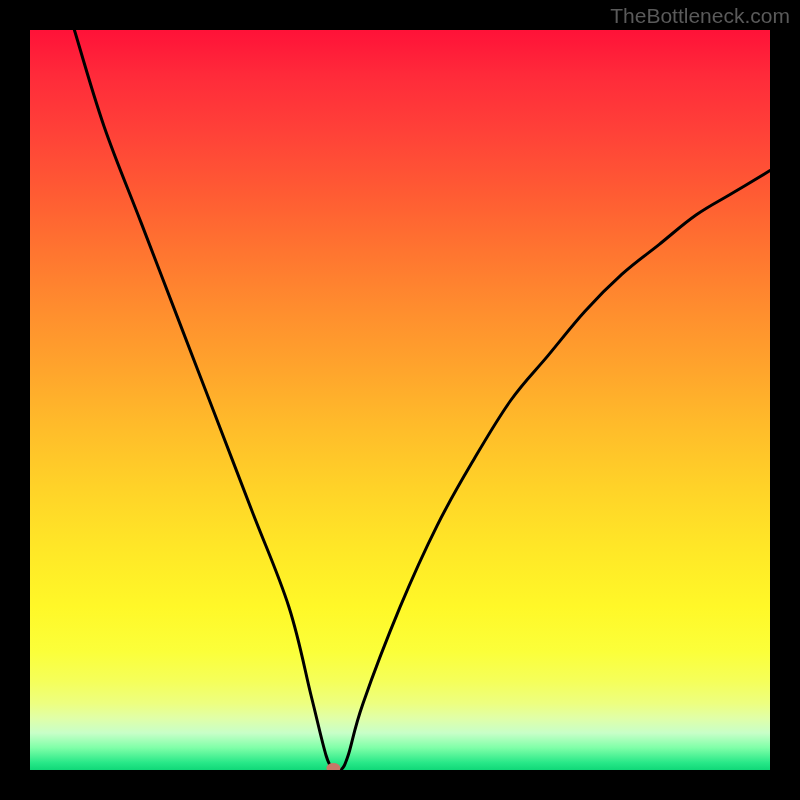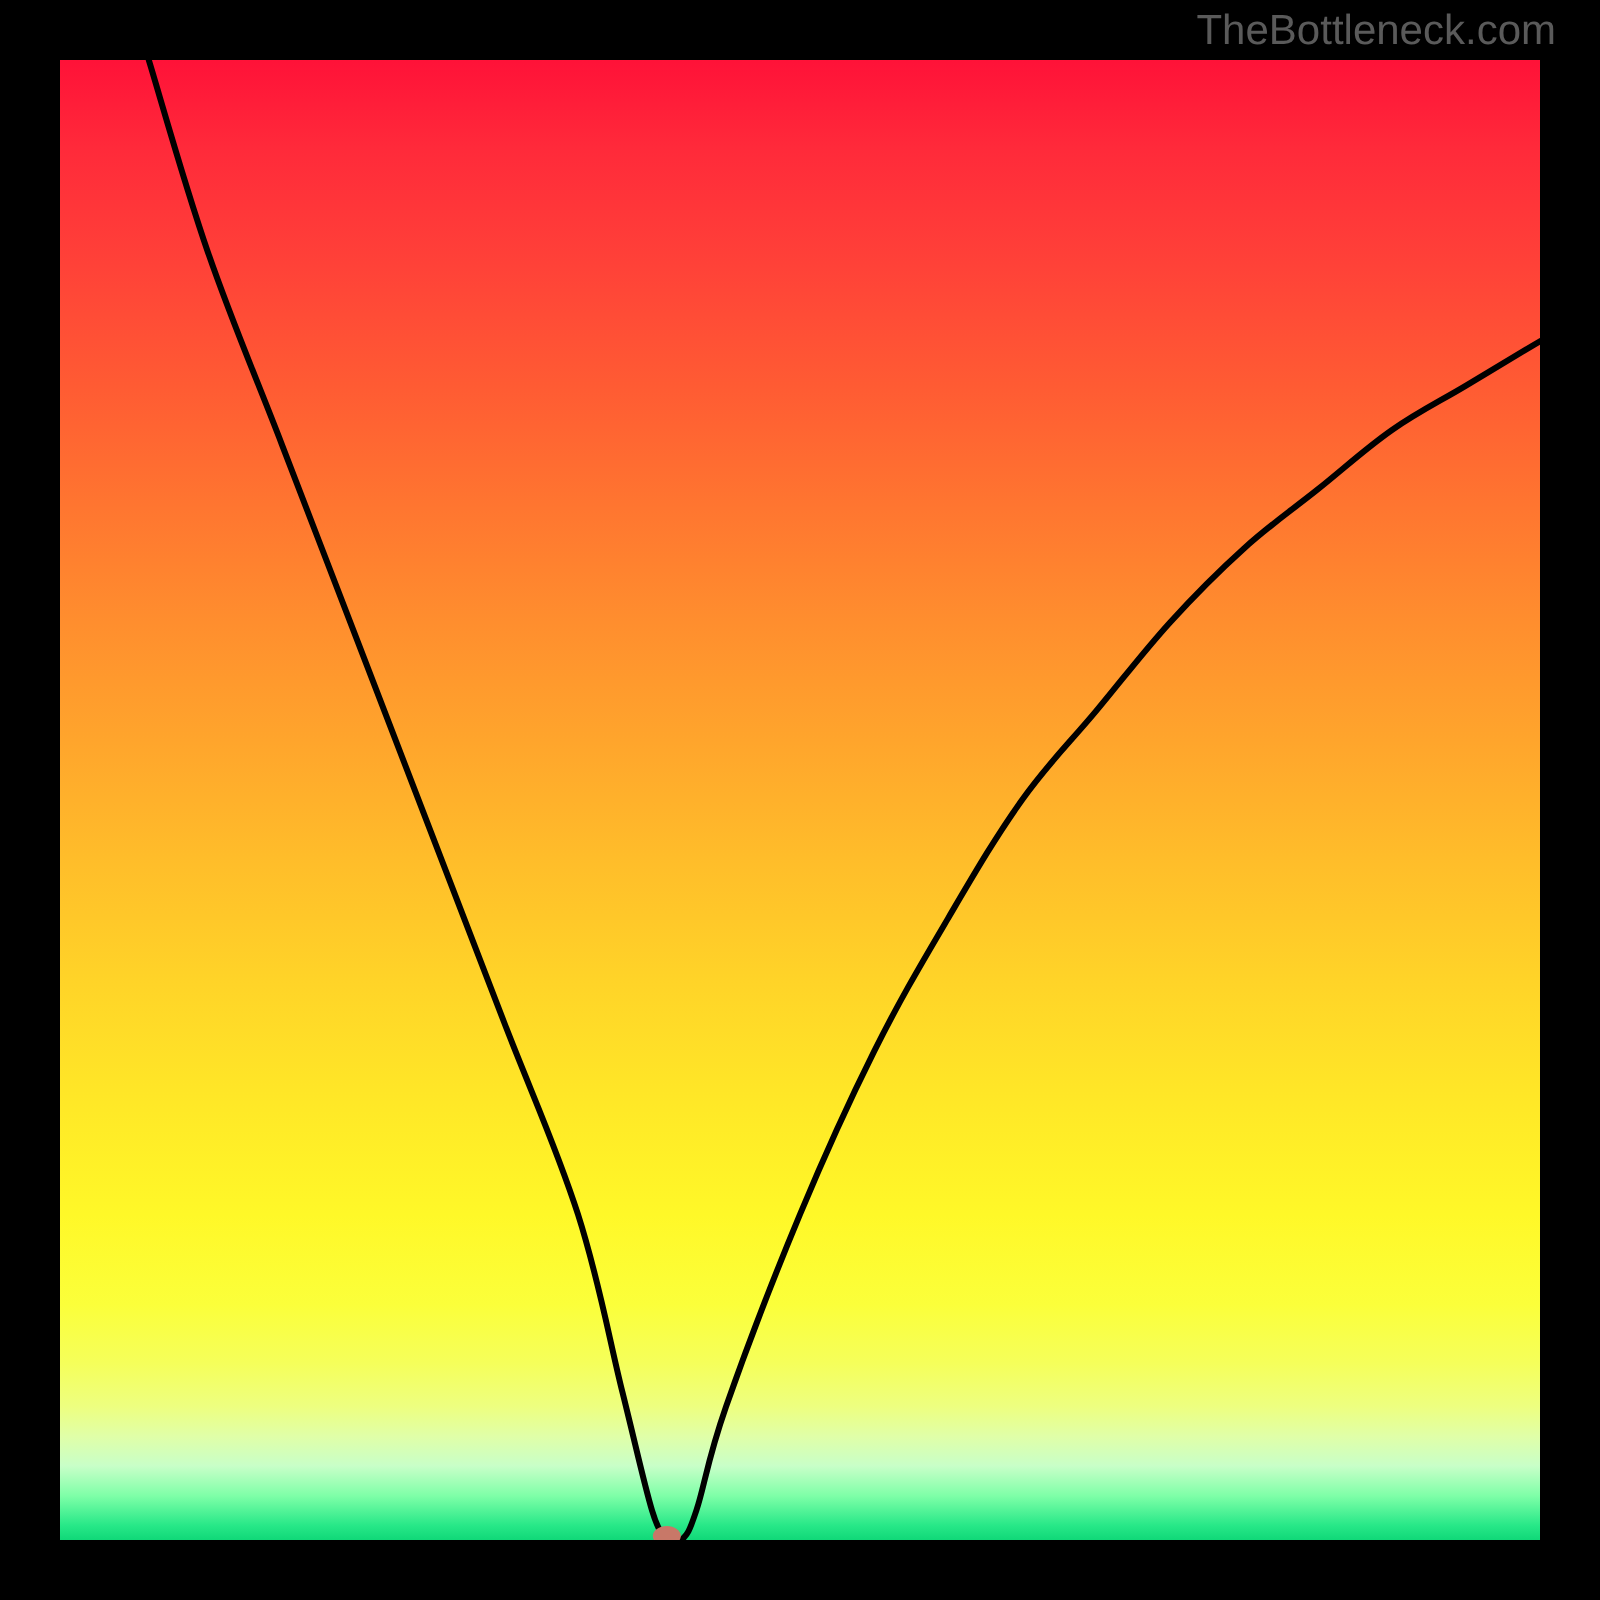--- a/index.html
+++ b/index.html
@@ -7,21 +7,21 @@
     width: 800px;
     height: 800px;
     background: #000;
     position: relative;
     font-family: Arial, sans-serif;
     overflow: hidden;
   }
   .watermark {
     position: absolute;
     top: 4px;
-    right: 22px;
+    right: 10px;
     color: #5a5a5a;
     font-size: 21px;
     font-weight: 500;
     z-index: 10;
   }
   .plot-area {
     position: absolute;
     left: 30px;
     top: 30px;
     width: 740px;

